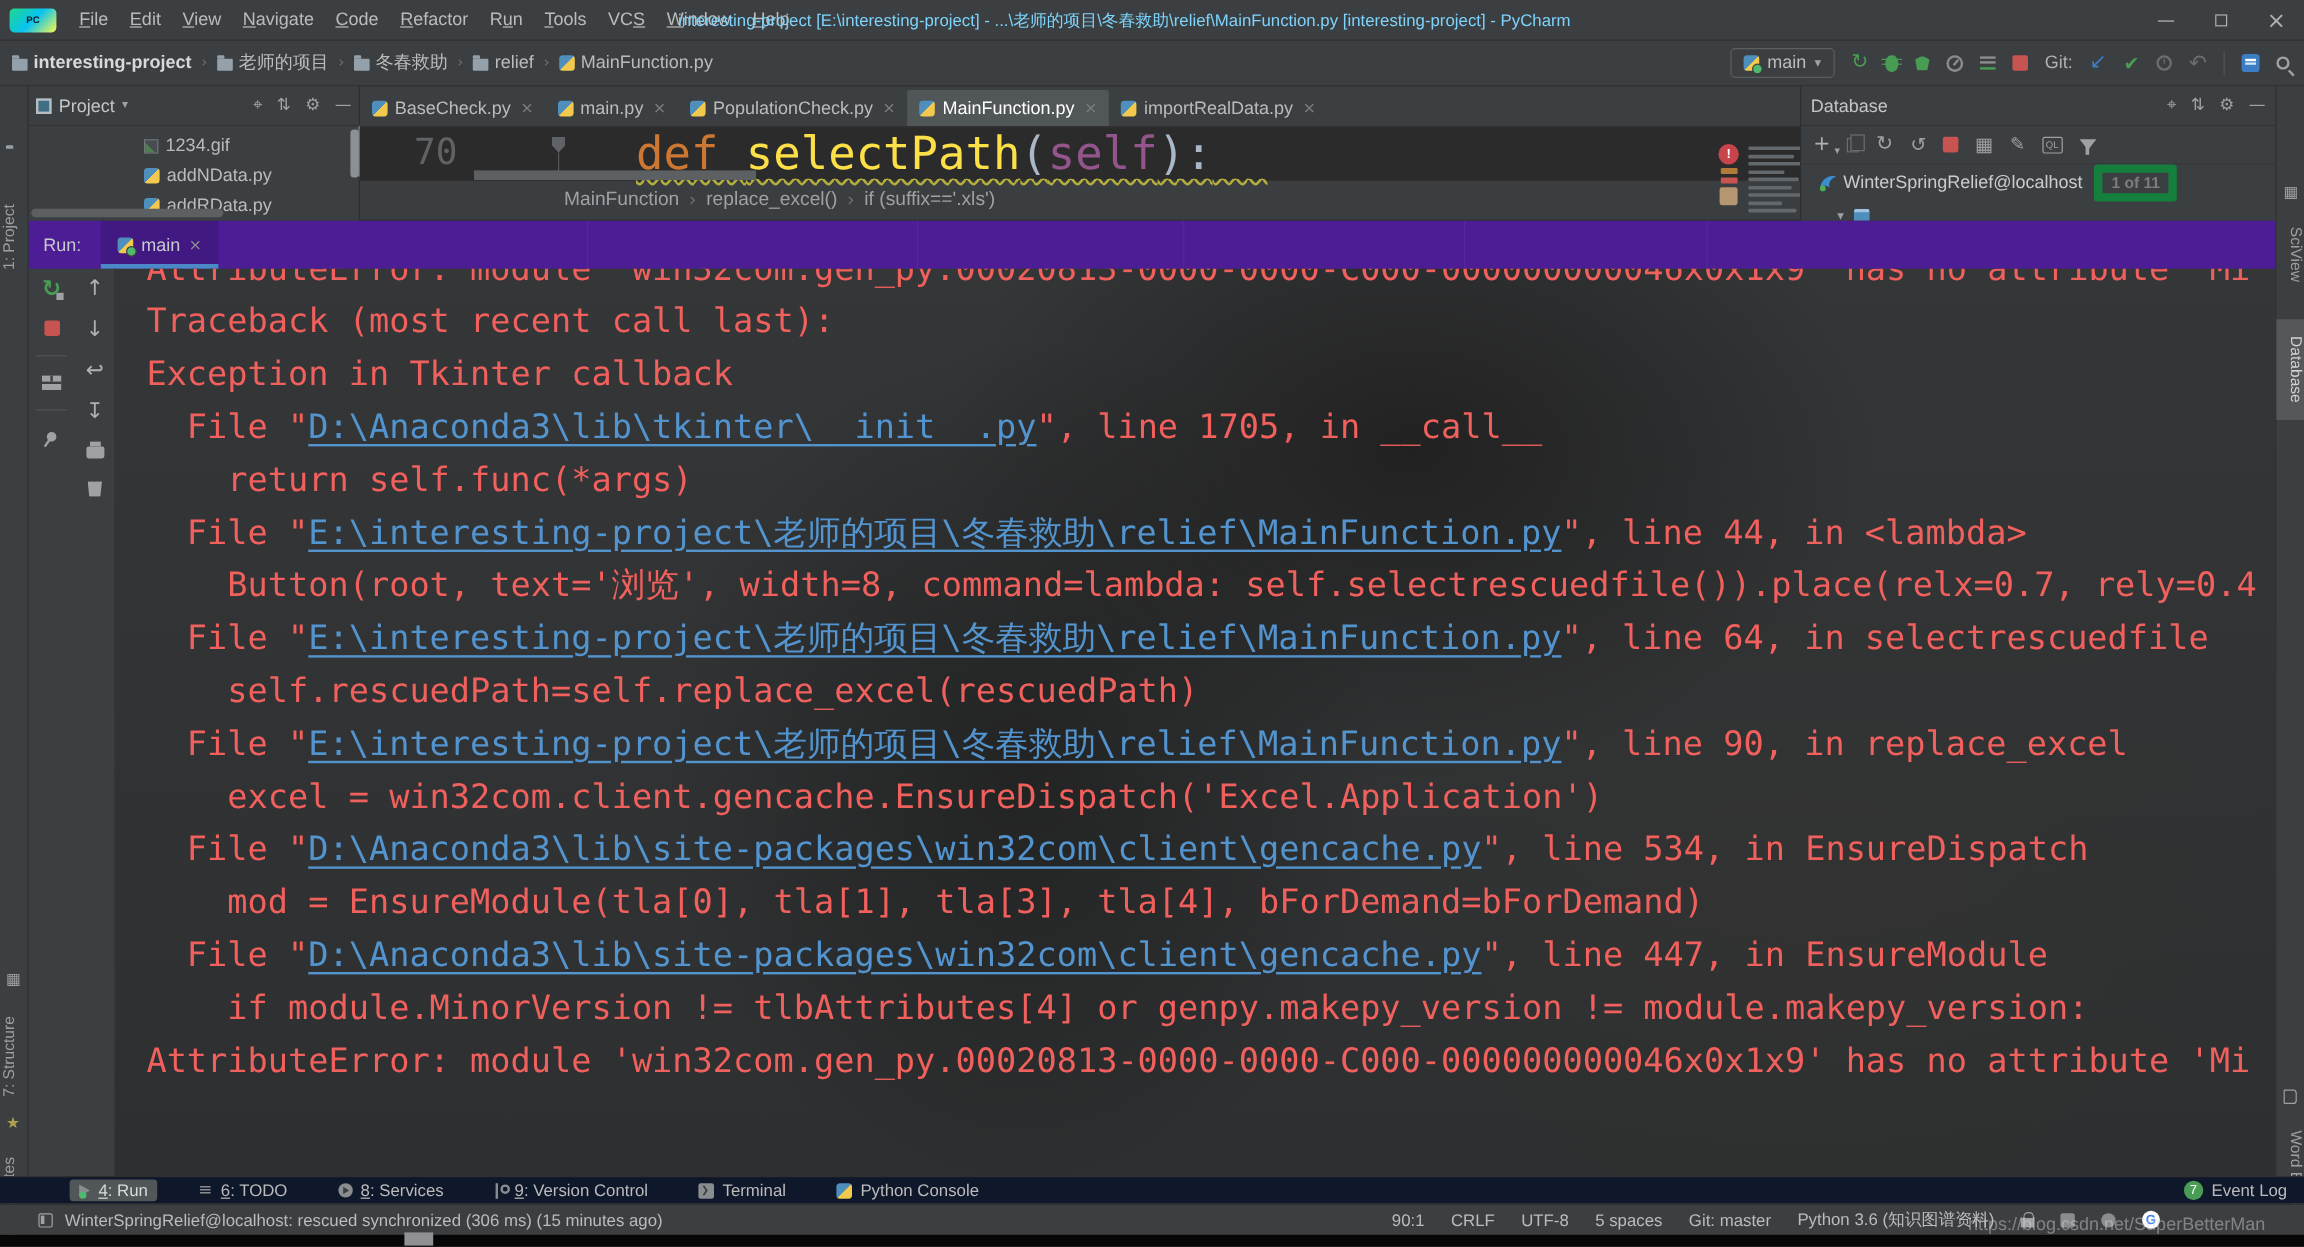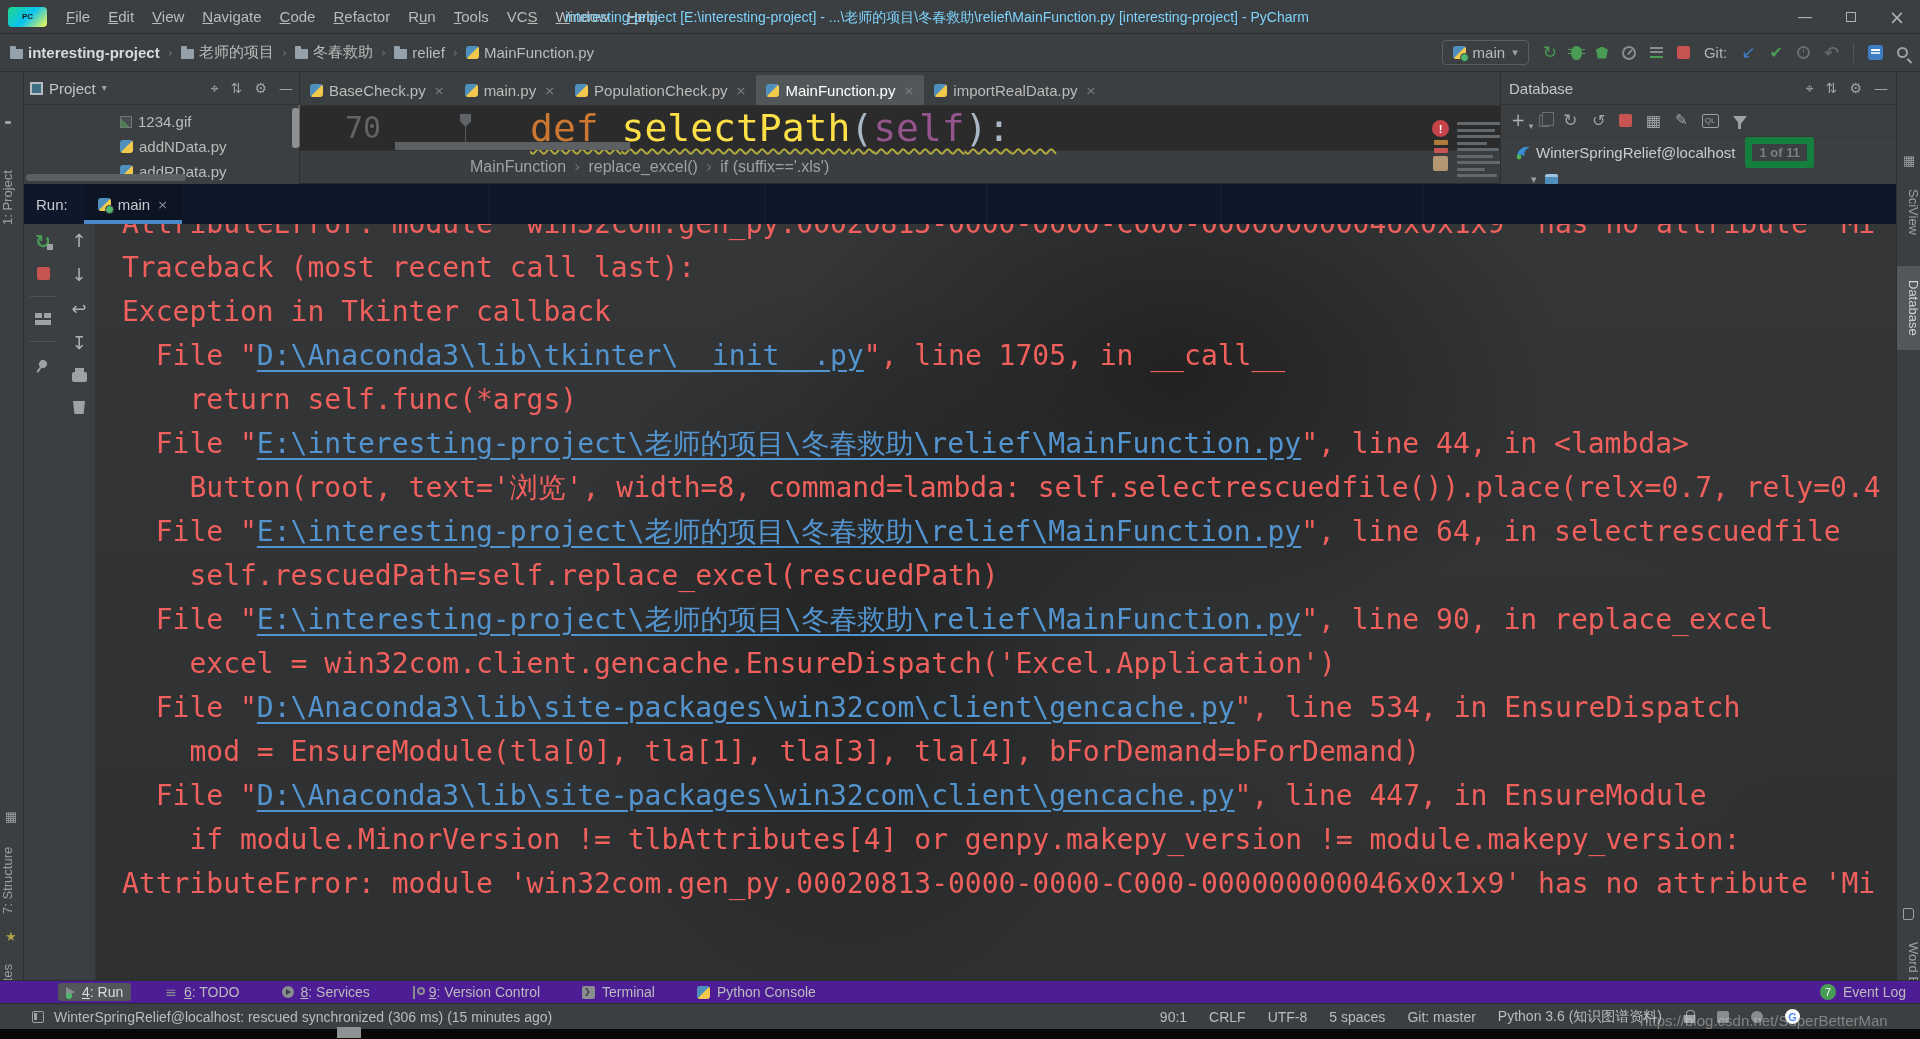--- a/index.html
+++ b/index.html
@@ -114,21 +114,21 @@
   .funnel{width:0;height:0;border-left:7px solid transparent;border-right:7px solid transparent;border-top:9px solid #9fa2a4;position:relative;}
   .funnel::after{content:"";position:absolute;left:-1.5px;top:-4px;width:3px;height:8px;background:#9fa2a4;}
   #db-row{height:30px;display:flex;align-items:center;gap:4px;padding-left:14px;color:#c9ccce;}
   .counter-badge{border:7px solid #15803d;border-radius:3px;color:#7c7f82;padding:1px 7px;font-size:13px;margin-left:6px;font-weight:bold;}
   #db-row2{height:24px;display:flex;align-items:center;gap:8px;padding-left:30px;color:#9da0a2;}
   .caret{color:#9da0a2;font-size:11px;}
   .schema-ico{width:13px;height:11px;background:#4e8fbd;border-radius:2px;border-top:3px solid #9fc3e0;}
 
   
   #runwin{left:24px;top:184px;width:1872px;height:796px;background:#3c3f41;}
-  #run-header{position:relative;height:40px;background:#0f172a;display:flex;align-items:center;padding-left:12px;}
+  #run-header{position:relative;height:40px;background:#4c1d95;display:flex;align-items:center;padding-left:12px;}
   #run-label{color:#c7cacd;margin-right:16px;}
   #run-tab{position:relative;height:40px;display:flex;align-items:center;gap:7px;padding:0 14px;background:rgba(0,0,0,0.12);}
   #run-tab::after{content:"";position:absolute;left:0;bottom:0;width:100%;height:4px;background:#4a88c7;}
   #run-tab .tabx{color:#8b9094;font-size:13px;}
   .hdr-sep{position:absolute;top:0;width:1px;height:40px;background:rgba(255,255,255,0.05);}
   #run-toolbar{position:absolute;left:0;top:40px;width:72px;height:756px;background:#3c3f41;border-right:1px solid #333537;}
   .rt-col{position:absolute;top:8px;display:flex;flex-direction:column;align-items:center;gap:16px;width:34px;}
   .rt-col1{left:2px;}
   .rt-col2{left:38px;}
   .rt-ico{color:#afb1b3;font-size:18px;}
@@ -152,21 +152,21 @@
       radial-gradient(ellipse 500px 600px at 42% 55%, rgba(18,17,15,0.45), transparent 60%),
       radial-gradient(ellipse 700px 500px at 78% 70%, rgba(58,54,48,0.25), transparent 65%),
       linear-gradient(#343638,#2d2f30);
   }
   #console-inner{padding:0 0 0 26px;}
   .cline{font-family:"DejaVu Sans Mono",monospace;font-size:28px;line-height:44px;white-space:pre;color:#f0605d;}
   .cline.partial{margin-top:-22px;}
   .clink{color:#5394ce;text-decoration:underline;text-underline-offset:5px;cursor:pointer;}
 
   
-  #bottombar{left:0;top:980px;width:1920px;height:23px;background:#4c1d95;border-top:1px solid #2e2e2e;display:flex;align-items:center;padding-left:58px;gap:26px;font-size:14px;}
+  #bottombar{left:0;top:980px;width:1920px;height:23px;background:#0f172a;border-top:1px solid #2e2e2e;display:flex;align-items:center;padding-left:58px;gap:26px;font-size:14px;}
   .btool{display:flex;align-items:center;gap:7px;color:#bbbbbb;padding:1px 8px;border-radius:3px;}
   .btool.active{background:#515658;color:#dadcde;}
   .btool u{text-decoration:underline;}
   .runplay{position:relative;width:0;height:0;border-left:9px solid #8a8d8f;border-top:5.5px solid transparent;border-bottom:5.5px solid transparent;}
   .runplay::after{content:"";position:absolute;left:-9px;top:1px;width:6px;height:6px;border-radius:50%;background:#4fba6f;}
   .svcico{width:12px;height:12px;border-radius:50%;background:#8a8d8f;position:relative;}
   .svcico::after{content:"";position:absolute;left:4.5px;top:3px;width:0;height:0;border-left:5px solid #3c3f41;border-top:3px solid transparent;border-bottom:3px solid transparent;}
   .branchico{position:relative;width:10px;height:13px;}
   .branchico::before{content:"";position:absolute;left:1px;top:0;width:2px;height:13px;background:#8a8d8f;}
   .branchico::after{content:"";position:absolute;left:5px;top:1px;width:4px;height:4px;border:2px solid #8a8d8f;border-radius:50%;}

